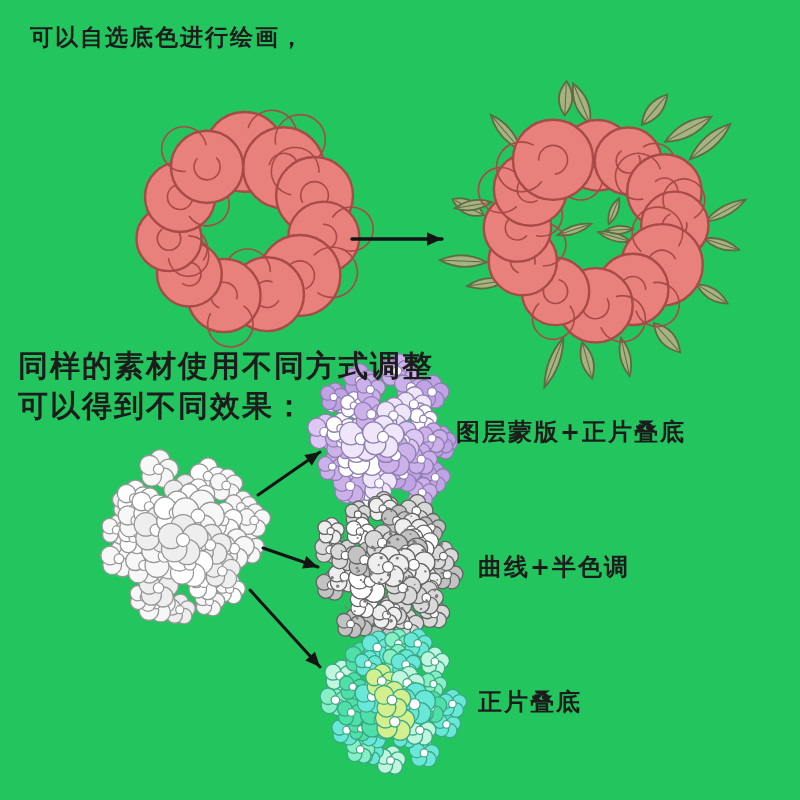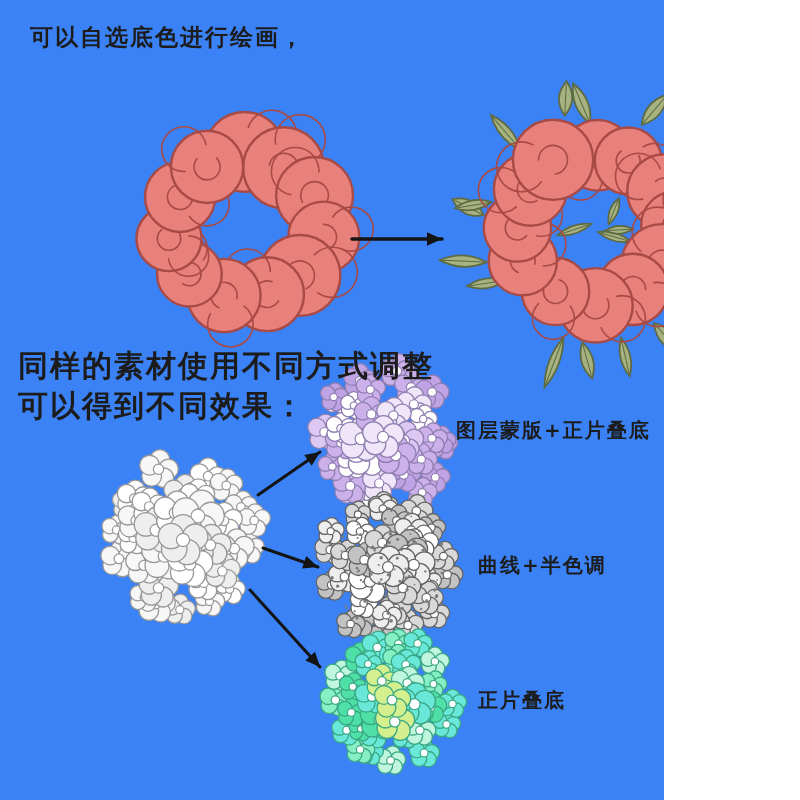--- a/index.html
+++ b/index.html
@@ -1,27 +1,27 @@
 <!DOCTYPE html>
 <html><head>
 <meta charset="utf-8">
 <style>
   html,body{margin:0;padding:0;background:#ffffff;}
   .stage{
-    position:relative;width:664px;height:800px;background:#3b82f6;
+    position:relative;width:800px;height:800px;background:#22c55e;
     font-family:"DejaVu Sans","Liberation Sans",sans-serif;overflow:hidden;
   }
   #art{position:absolute;left:0;top:0;}
   .txt{
     position:absolute;color:#1c1c1c;font-weight:700;letter-spacing:2px;
     white-space:nowrap;line-height:1.2;
   }
   .intro{font-size:23px;}
   .section{font-size:30px;}
-  .fx-label{font-size:20px;}
+  .fx-label{font-size:24px;}
 </style>
 </head>
 <body>
 
 <div class="stage">
 
   <svg id="art" width="800" height="800" viewBox="0 0 800 800">
       <g>
         <circle cx="244.55116010215966" cy="151.9119888283089" r="39.88441829956137" fill="#e8817c" stroke="#a84a46" stroke-width="2.4"></circle>
         <path d="M268.10063881839676,159.45604735081378 A24.72833934572805,24.72833934572805 0 1 0 248.31838864065426,127.47229251398792" fill="none" stroke="#a84a46" stroke-width="1.6" stroke-linecap="round"></path>

